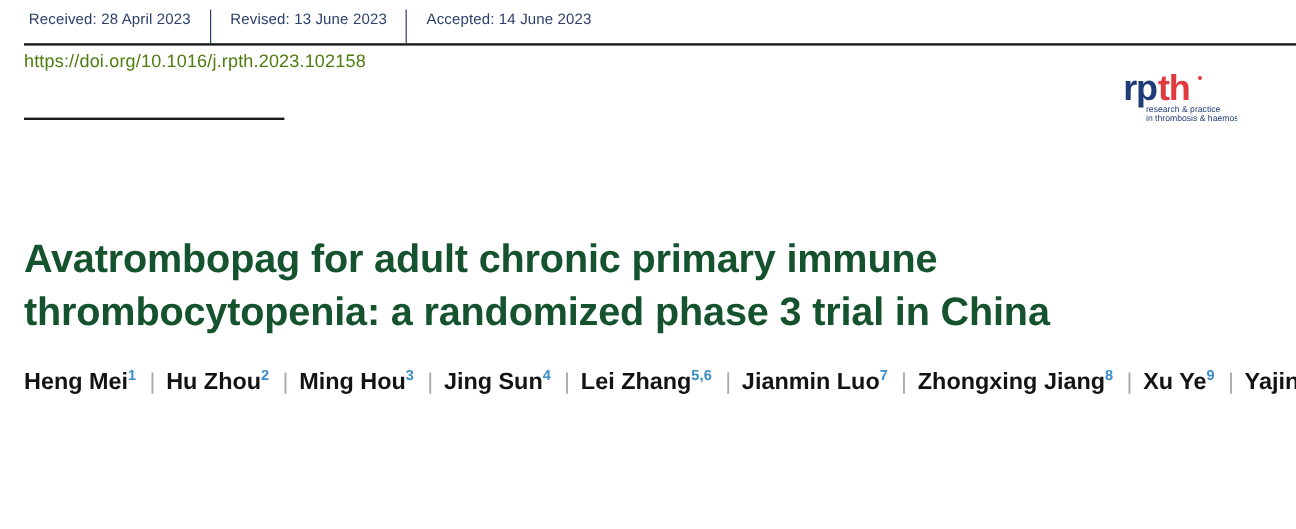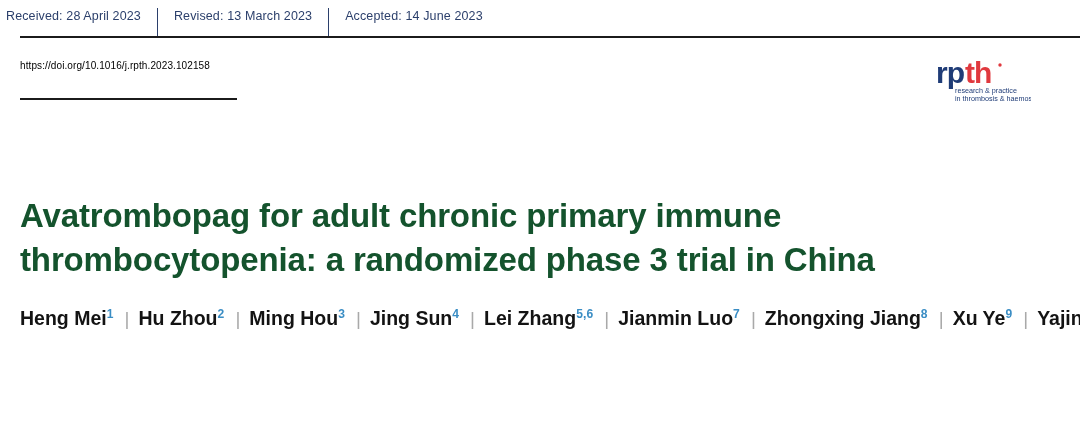--- a/index.html
+++ b/index.html
@@ -11,21 +11,21 @@
     height: 441px;
     background: #ffffff;
     font-family: "Liberation Sans", sans-serif;
     overflow: hidden;
     position: relative;
   }
 
   
   .history-bar {
     position: absolute;
-    left: 6px;
+    left: 24px;
     top: 8px;
     width: 1040px;
     height: 28px;
     display: flex;
     align-items: flex-start;
   }
   .history-item {
     font-size: 12.5px;
     color: #2b3f6b;
     letter-spacing: 0.01em;
@@ -46,23 +46,23 @@
     top: 36px;
     width: 1060px;
     height: 1.6px;
     background: #1b1b1b;
   }
 
   
   .doi {
     position: absolute;
     left: 20px;
-    top: 58px;
-    font-size: 10px;
-    color: #000000;
+    top: 44px;
+    font-size: 15px;
+    color: #4d7c0f;
     letter-spacing: 0.01em;
     line-height: 16px;
   }
 
   
   .logo {
     position: absolute;
     left: 936px;
     top: 56px;
     width: 95px;
@@ -133,21 +133,21 @@
     padding: 0 9px 0 11px;
     font-size: 19px;
   }
 </style>
 </head>
 <body>
 
 <div class="history-bar">
   <div class="history-item">Received: 28 April 2023</div>
   <div class="history-sep"></div>
-  <div class="history-item">Revised: 13 March 2023</div>
+  <div class="history-item">Revised: 13 June 2023</div>
   <div class="history-sep"></div>
   <div class="history-item">Accepted: 14 June 2023</div>
 </div>
 <div class="history-rule"></div>
 
 <div class="doi">https://doi.org/10.1016/j.rpth.2023.102158</div>
 
 <div class="logo">
   <svg width="95" height="50" viewBox="0 0 95 50" xmlns="http://www.w3.org/2000/svg">
     <text x="0" y="27" font-family="Liberation Sans, sans-serif" font-size="30" font-weight="bold" fill="#1F3C77" letter-spacing="-1">rp</text>

